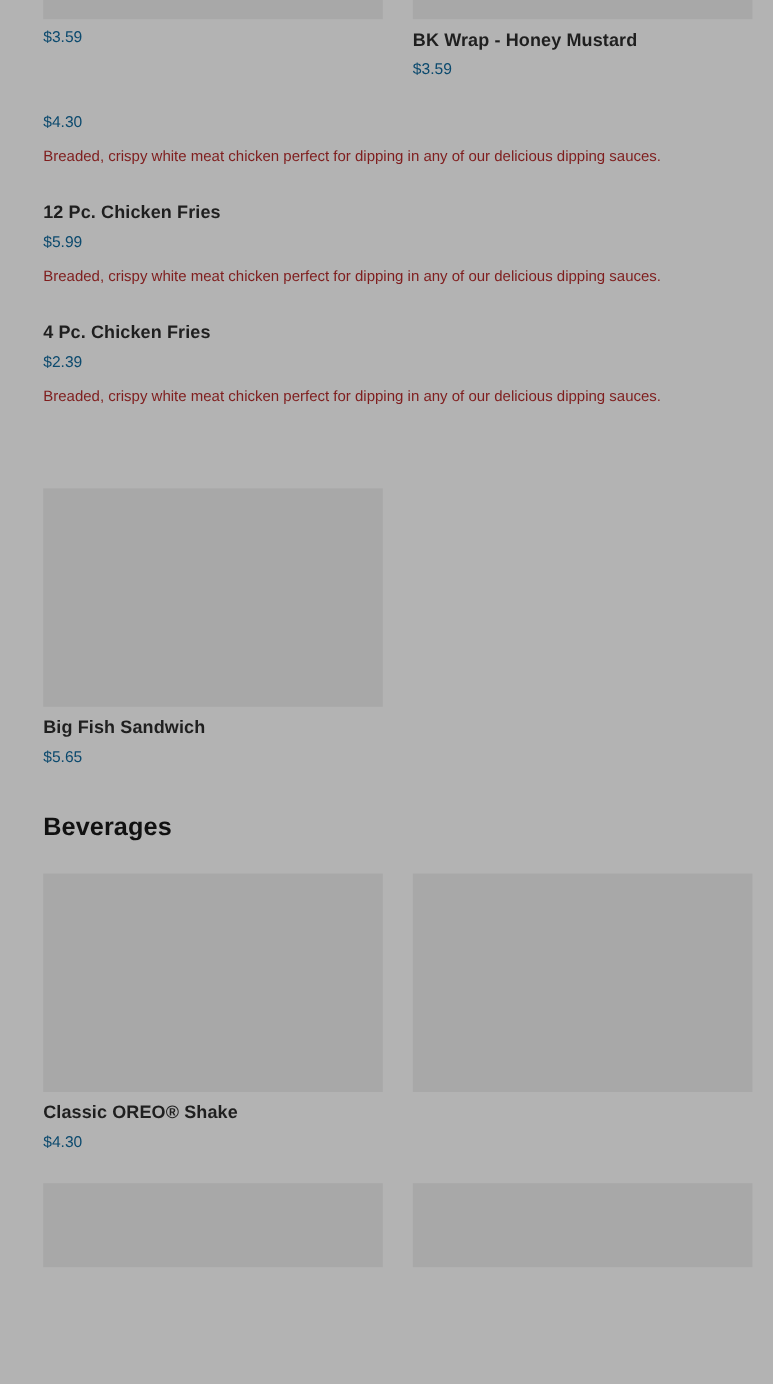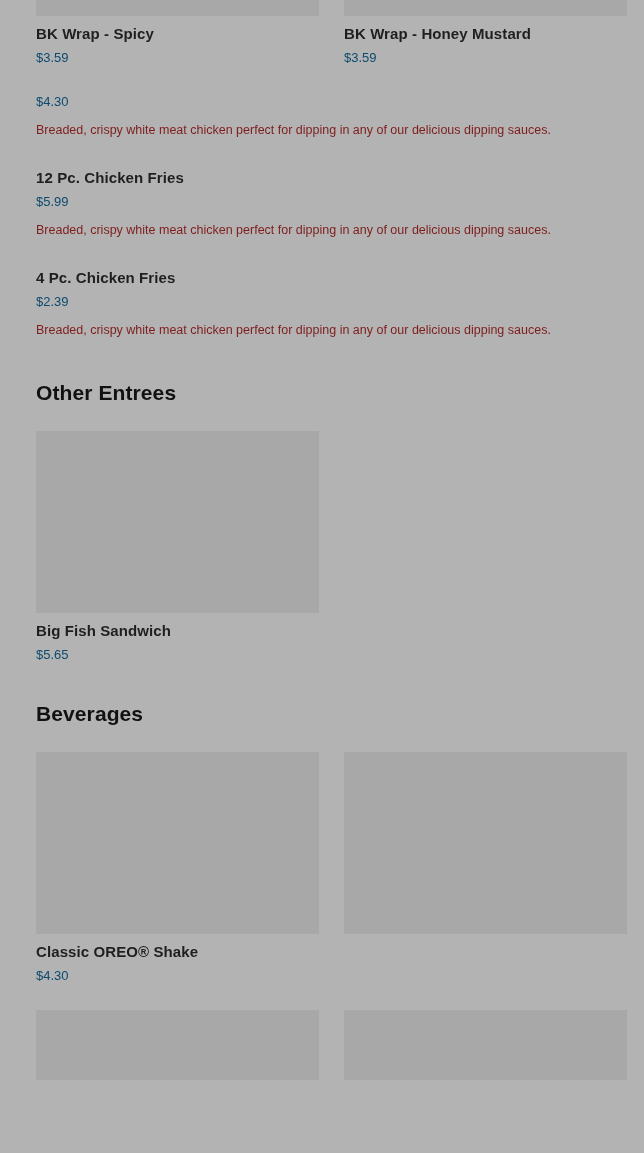--- a/index.html
+++ b/index.html
@@ -66,21 +66,20 @@
   .bev-row2 > div:first-child { margin-right: 25px; }
 </style>
 </head>
 <body>
 
 <div class="page">
 
   <div class="row-top">
     <div>
       <div class="thumb partial"></div>
-      <div class="item-title">BK Wrap - Spicy</div>
       <div class="item-price">$3.59</div>
     </div>
     <div>
       <div class="thumb partial"></div>
       <div class="item-title">BK Wrap - Honey Mustard</div>
       <div class="item-price">$3.59</div>
     </div>
   </div>
 
   <div class="list-block">
@@ -95,21 +94,20 @@
   </div>
 
   <div class="list-block">
     <div class="item-title">4 Pc. Chicken Fries</div>
     <div class="item-price">$2.39</div>
     <div class="item-desc">Breaded, crispy white meat chicken perfect for dipping in any of our delicious dipping sauces.</div>
   </div>
 
   <div class="spacer-40"></div>
 
-  <h2 class="section-heading">Other Entrees</h2>
 
   <div class="bev-row">
     <div>
       <div class="thumb sq"></div>
       <div class="item-title">Big Fish Sandwich</div>
       <div class="item-price">$5.65</div>
     </div>
   </div>
 
   <div class="spacer-40"></div>

